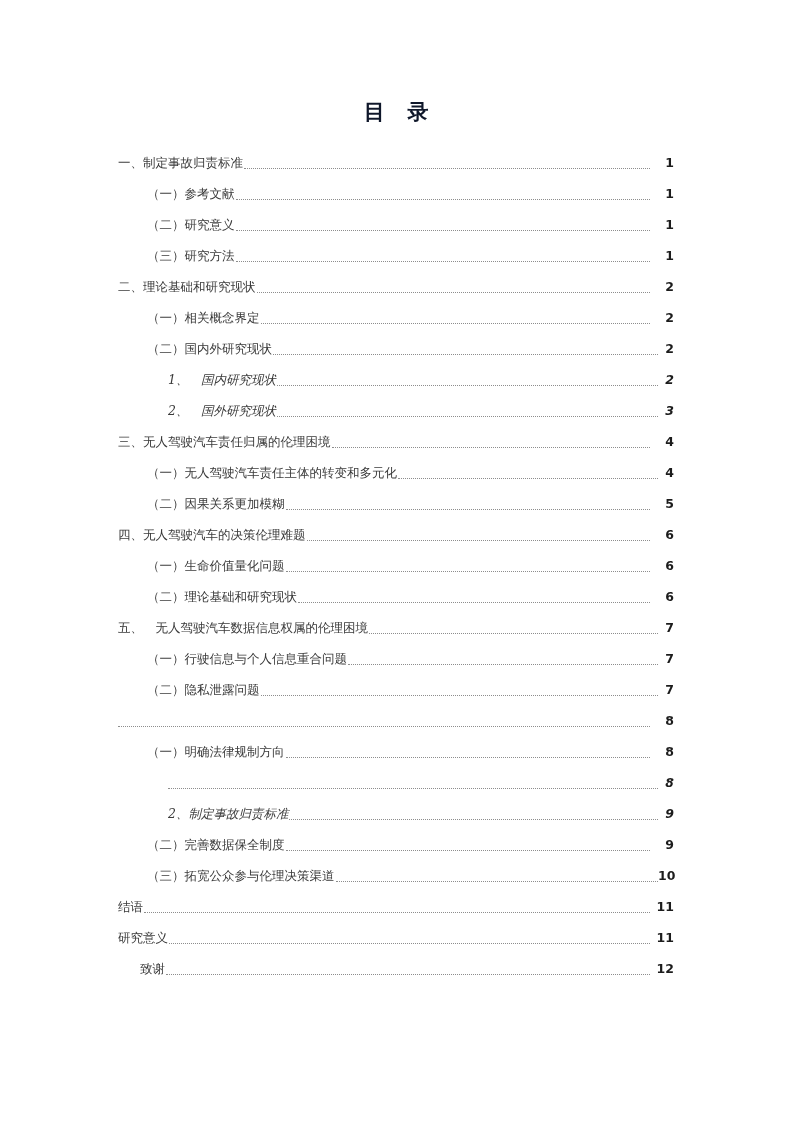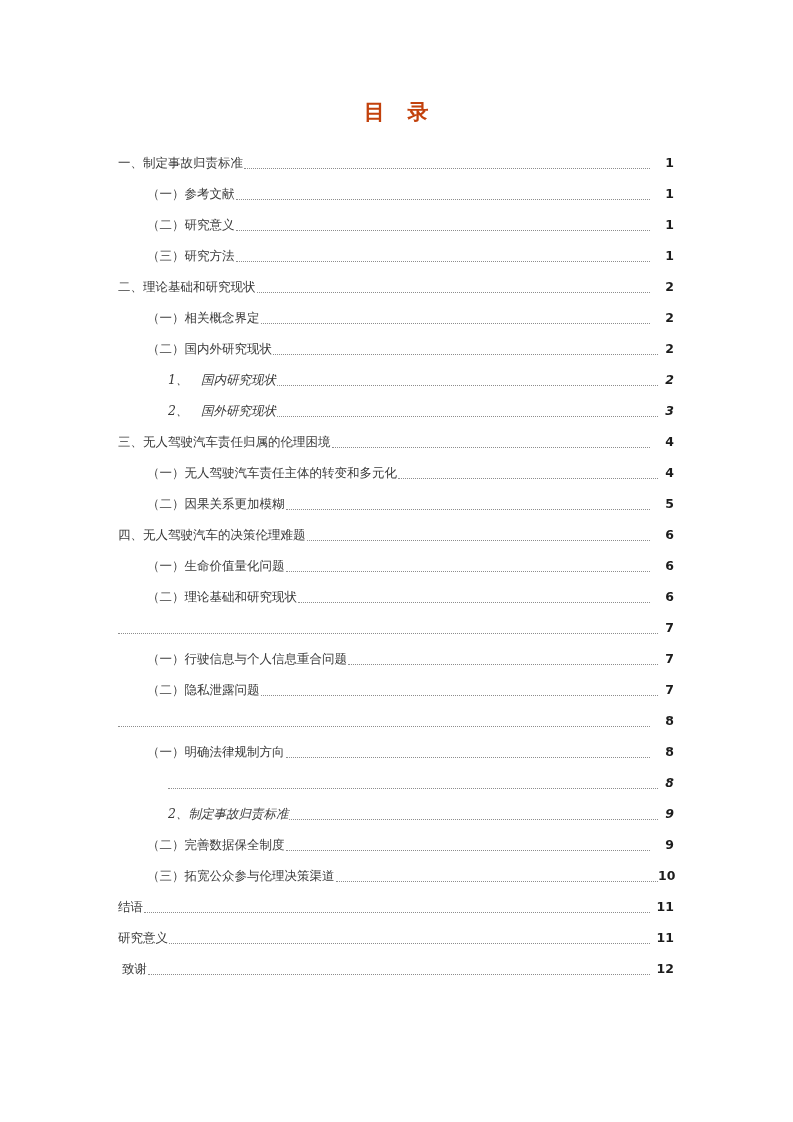--- a/index.html
+++ b/index.html
@@ -26,21 +26,21 @@
 
   .toc-title {
     position: absolute;
     top: 98px;
     left: 0;
     width: 793px;
     text-align: center;
     font-size: 21px;
     font-weight: bold;
     letter-spacing: 0.5px;
-    color: #c2410c;
+    color: #0f172a;
     font-family: "DejaVu Sans", "Liberation Sans", sans-serif;
   }
   .toc-title .gap {
     display: inline-block;
     width: 22px;
   }
 
   .toc-list {
     position: absolute;
     top: 140px;
@@ -85,21 +85,21 @@
     font-weight: bold;
     color: #1c1c1c;
     font-size: 12.5px;
     font-family: "DejaVu Sans", "Liberation Sans", sans-serif;
   }
 
   
   .lvl-1 { margin-left: 0px; }
   .lvl-2 { margin-left: 29px; }
   .lvl-3 { margin-left: 50px; font-style: italic; }
-  .lvl-back { margin-left: 4px; }
+  .lvl-back { margin-left: 22px; }
 
   
   .tight .toc-leader { margin-right: 0px; }
   .tight .toc-page { width: 16px; }
 
   .loose .toc-leader { margin-right: 4px; }
 </style>
 </head>
 <body>
 
@@ -179,20 +179,21 @@
         <span class="toc-label">（一）生命价值量化问题</span>
         <span class="toc-leader"></span>
         <span class="toc-page">6</span>
       </div>
       <div class="toc-row lvl-2 loose">
         <span class="toc-label">（二）理论基础和研究现状</span>
         <span class="toc-leader"></span>
         <span class="toc-page">6</span>
       </div>
       <div class="toc-row lvl-1 tight">
+        <span class="toc-label">五、　无人驾驶汽车数据信息权属的伦理困境</span>
         <span class="toc-leader"></span>
         <span class="toc-page">7</span>
       </div>
       <div class="toc-row lvl-2 tight">
         <span class="toc-label">（一）行驶信息与个人信息重合问题</span>
         <span class="toc-leader"></span>
         <span class="toc-page">7</span>
       </div>
       <div class="toc-row lvl-2 tight">
         <span class="toc-label">（二）隐私泄露问题</span>

